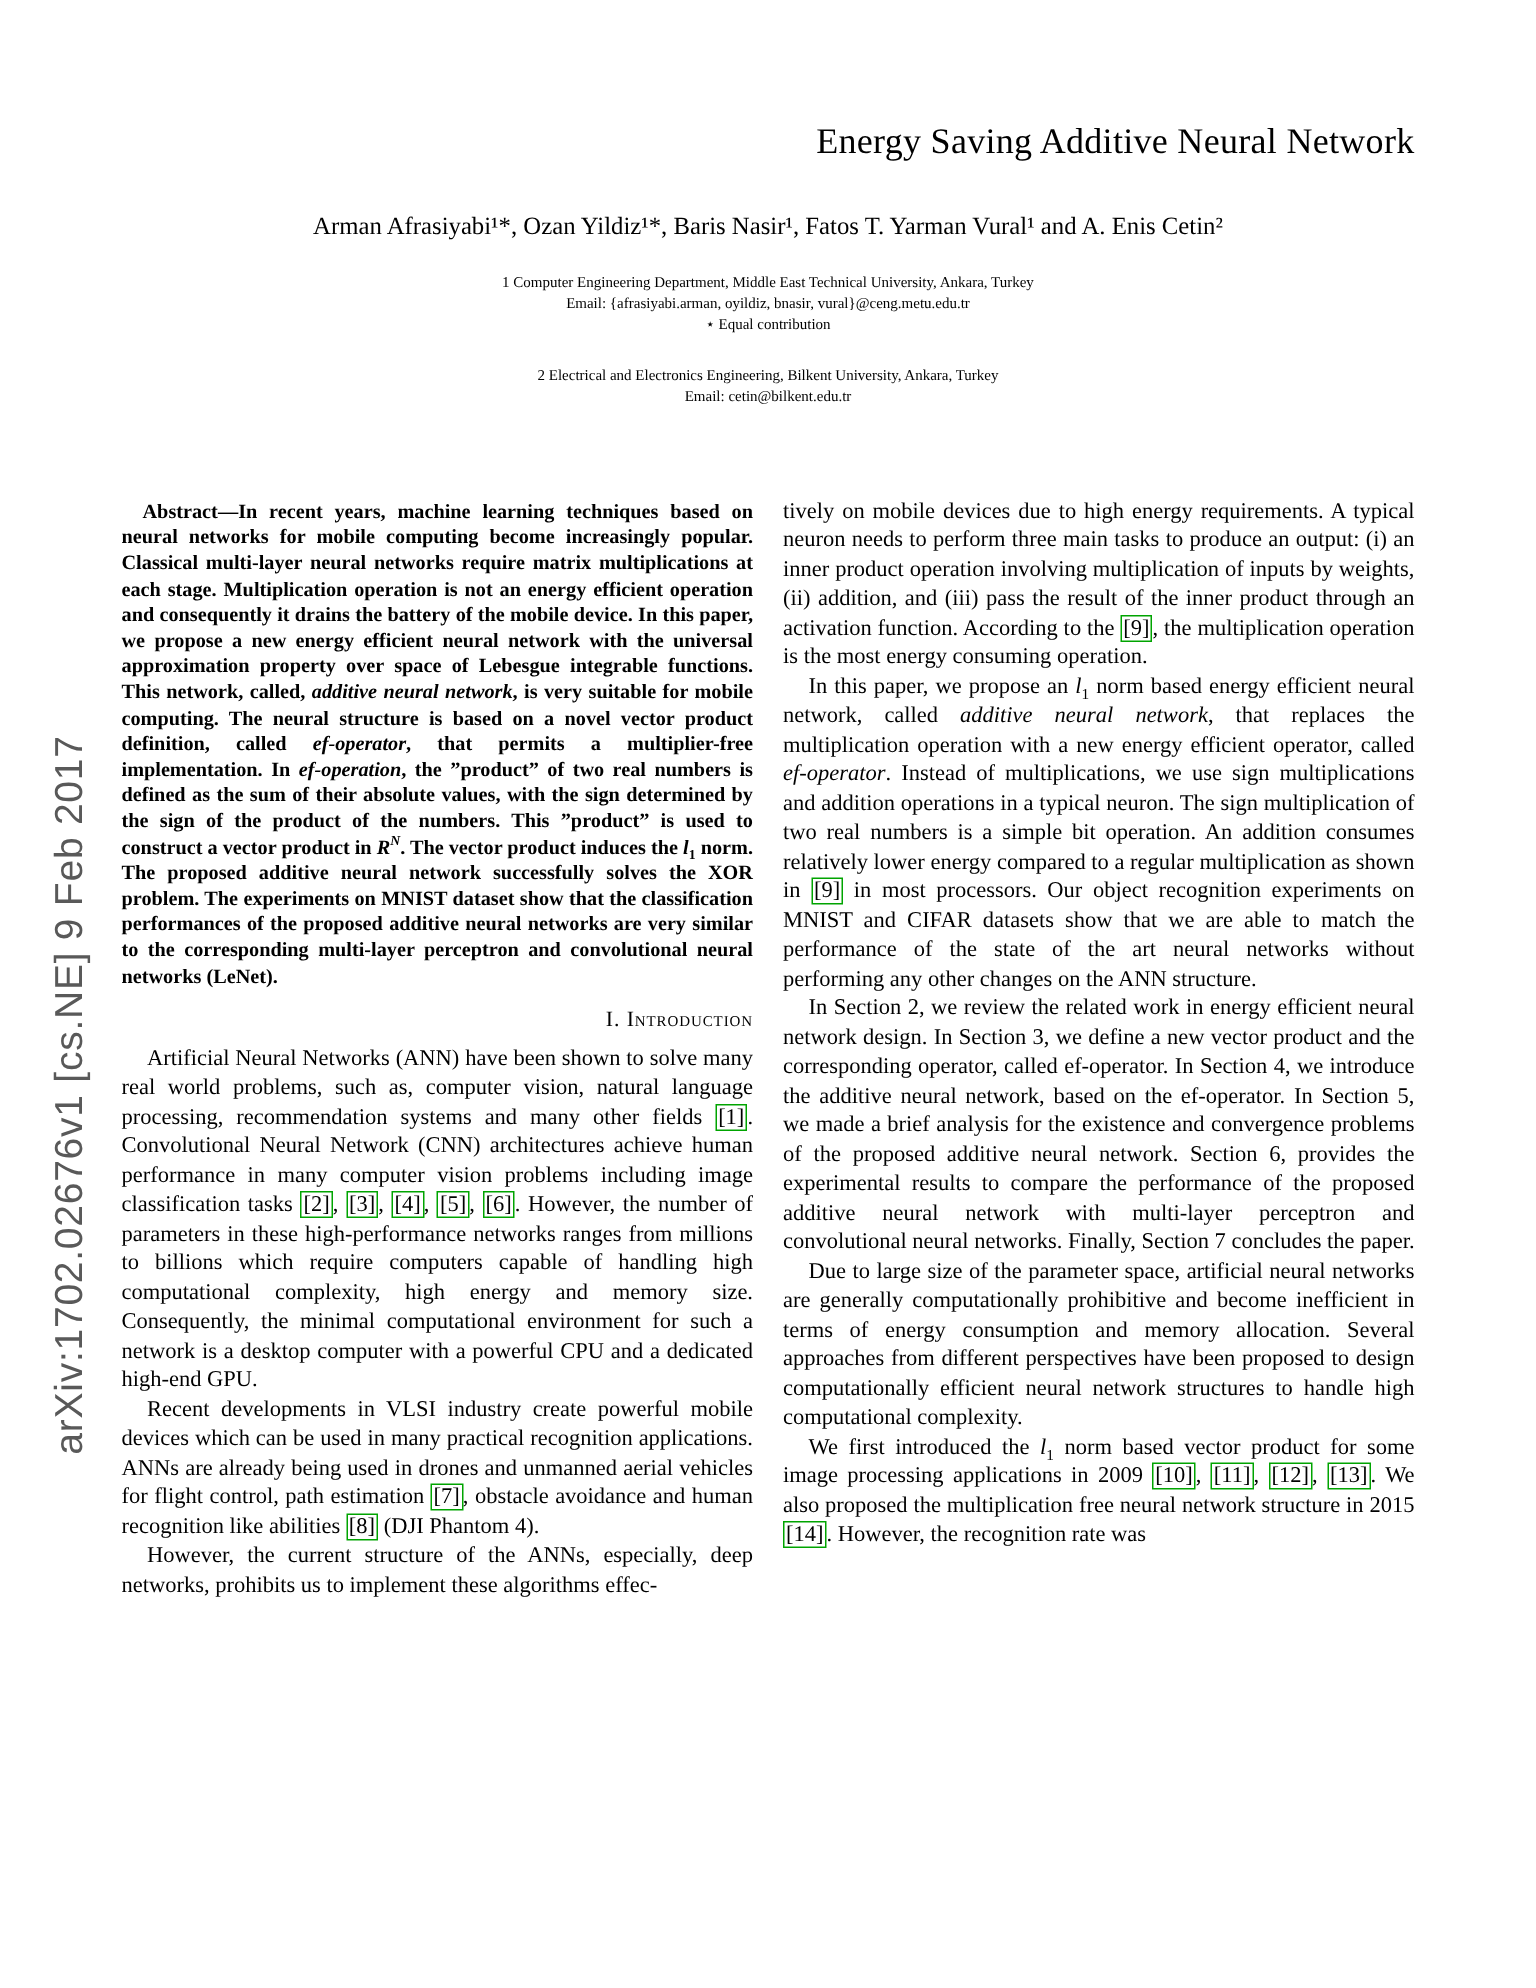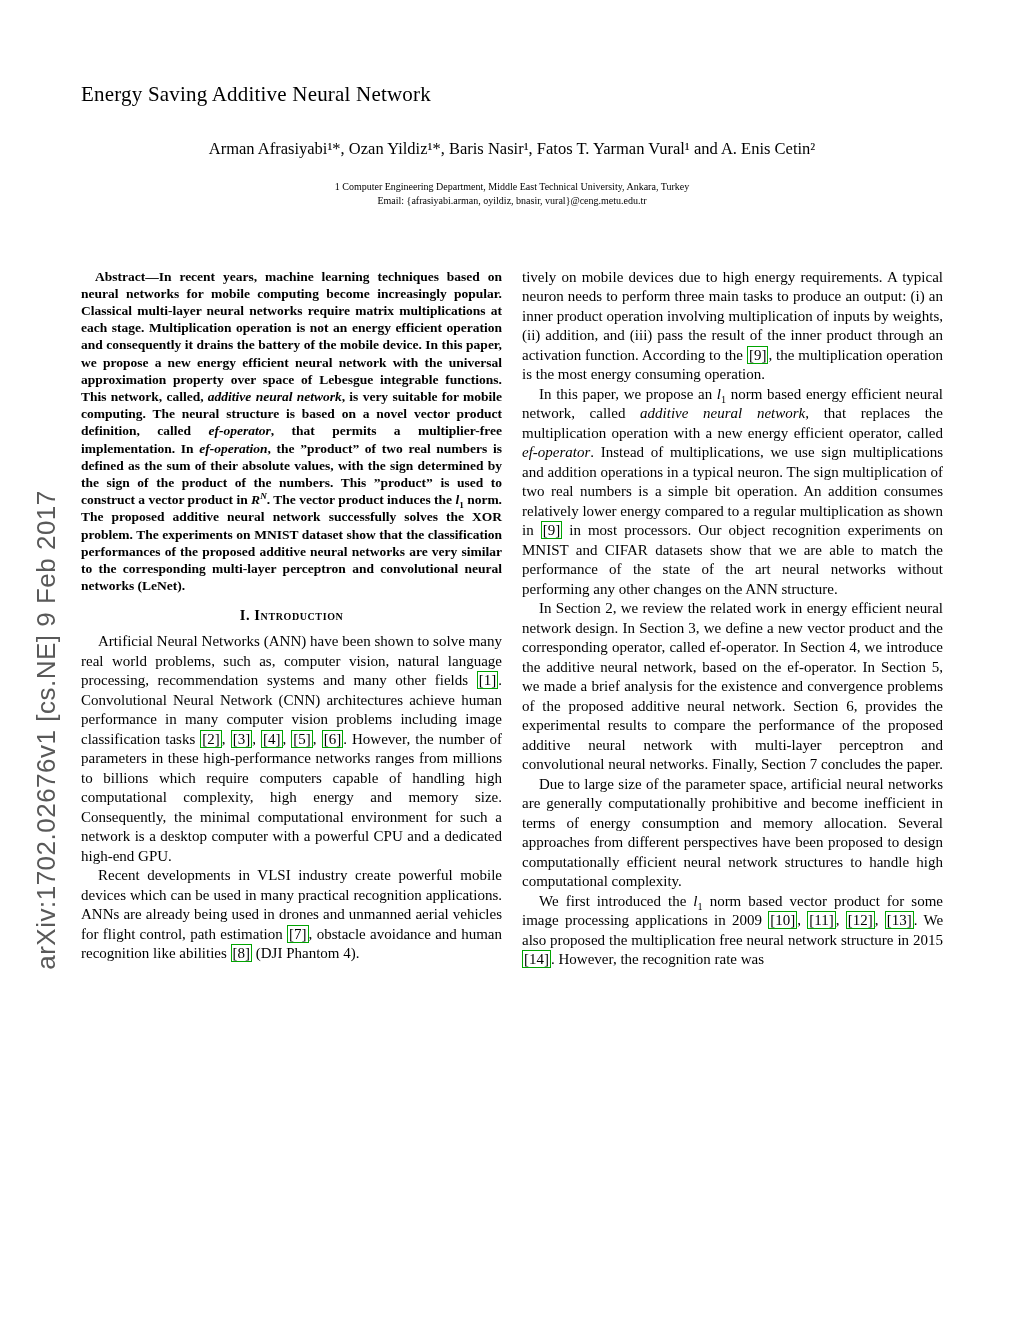--- a/index.html
+++ b/index.html
@@ -22,22 +22,22 @@
     font-family: "Liberation Sans", sans-serif;
     font-size: 26px;
     letter-spacing: 0.5px;
     color: #595959;
   }
 
   .content { padding: 0 81px; }
 
   h1.title {
     margin: 82px 0 0 0;
-    text-align: left;
-    font-size: 21px;
+    text-align: right;
+    font-size: 24px;
     font-weight: normal;
     letter-spacing: 0.2px;
   }
   .authors {
     margin-top: 32px;
     text-align: center;
     font-size: 16.5px;
   }
   .affil {
     margin-top: 21px;
@@ -56,23 +56,23 @@
   p.abstract {
     margin: 0 0 4px 0;
     font-size: 13.5px;
     font-weight: bold;
     line-height: 1.275;
     text-align: justify;
     text-indent: 14px;
   }
   h2.section-heading {
     margin: 13px 0 8px 0;
-    text-align: center;
+    text-align: right;
     font-size: 14.5px;
-    font-weight: bold;
+    font-weight: normal;
     font-variant: small-caps;
     letter-spacing: 0.6px;
   }
   p.para {
     margin: 0;
     font-size: 15px;
     line-height: 1.3;
     text-align: justify;
   }
   p.para.indent { text-indent: 17px; }
@@ -97,29 +97,35 @@
 
   <div class="content">
 
     <h1 class="title">Energy Saving Additive Neural Network</h1>
 
     <div class="authors">Arman Afrasiyabi¹*, Ozan Yildiz¹*, Baris Nasir¹, Fatos T. Yarman Vural¹ and A. Enis Cetin²</div>
 
     <div class="affil">
       <div>1 Computer Engineering Department, Middle East Technical University, Ankara, Turkey</div>
       <div>Email: {afrasiyabi.arman, oyildiz, bnasir, vural}@ceng.metu.edu.tr</div>
+      <div>⋆ Equal contribution</div>
     </div>
 
+    <div class="affil">
+      <div>2 Electrical and Electronics Engineering, Bilkent University, Ankara, Turkey</div>
+      <div>Email: cetin@bilkent.edu.tr</div>
+    </div>
 
     <div class="columns">
       <div class="col" id="col-left">
           <p class="abstract"><span class="bold-italic">Abstract</span><span>—In recent years, machine learning techniques based on neural networks for mobile computing become increasingly popular. Classical multi-layer neural networks require matrix multiplications at each stage. Multiplication operation is not an energy efficient operation and consequently it drains the battery of the mobile device. In this paper, we propose a new energy efficient neural network with the universal approximation property over space of Lebesgue integrable functions. This network, called, </span><span class="italic">additive neural network</span><span>, is very suitable for mobile computing. The neural structure is based on a novel vector product definition, called </span><span class="italic">ef-operator</span><span>, that permits a multiplier-free implementation. In </span><span class="italic">ef-operation</span><span>, the ”product” of two real numbers is defined as the sum of their absolute values, with the sign determined by the sign of the product of the numbers. This ”product” is used to construct a vector product in </span><span class="italic">R</span><span class="italic sup">N</span><span>. The vector product induces the </span><span class="italic">l</span><span class="sub">1</span><span> norm. The proposed additive neural network successfully solves the XOR problem. The experiments on MNIST dataset show that the classification performances of the proposed additive neural networks are very similar to the corresponding multi-layer perceptron and convolutional neural networks (LeNet).</span></p>
           <h2 class="section-heading">I. Introduction</h2>
           <p class="para indent"><span>Artificial Neural Networks (ANN) have been shown to solve many real world problems, such as, computer vision, natural language processing, recommendation systems and many other fields </span><span class="cite">[1]</span><span>. Convolutional Neural Network (CNN) architectures achieve human performance in many computer vision problems including image classification tasks </span><span class="cite">[2]</span><span>, </span><span class="cite">[3]</span><span>, </span><span class="cite">[4]</span><span>, </span><span class="cite">[5]</span><span>, </span><span class="cite">[6]</span><span>. However, the number of parameters in these high-performance networks ranges from millions to billions which require computers capable of handling high computational complexity, high energy and memory size. Consequently, the minimal computational environment for such a network is a desktop computer with a powerful CPU and a dedicated high-end GPU.</span></p>
           <p class="para indent"><span>Recent developments in VLSI industry create powerful mobile devices which can be used in many practical recognition applications. ANNs are already being used in drones and unmanned aerial vehicles for flight control, path estimation </span><span class="cite">[7]</span><span>, obstacle avoidance and human recognition like abilities </span><span class="cite">[8]</span><span> (DJI Phantom 4).</span></p>
+          <p class="para indent"><span>However, the current structure of the ANNs, especially, deep networks, prohibits us to implement these algorithms effec-</span></p>
         </div>
       <div class="col" id="col-right">
           <p class="para"><span>tively on mobile devices due to high energy requirements. A typical neuron needs to perform three main tasks to produce an output: (i) an inner product operation involving multiplication of inputs by weights, (ii) addition, and (iii) pass the result of the inner product through an activation function. According to the </span><span class="cite">[9]</span><span>, the multiplication operation is the most energy consuming operation.</span></p>
           <p class="para indent"><span>In this paper, we propose an </span><span class="italic">l</span><span class="sub">1</span><span> norm based energy efficient neural network, called </span><span class="italic">additive neural network</span><span>, that replaces the multiplication operation with a new energy efficient operator, called </span><span class="italic">ef-operator</span><span>. Instead of multiplications, we use sign multiplications and addition operations in a typical neuron. The sign multiplication of two real numbers is a simple bit operation. An addition consumes relatively lower energy compared to a regular multiplication as shown in </span><span class="cite">[9]</span><span> in most processors. Our object recognition experiments on MNIST and CIFAR datasets show that we are able to match the performance of the state of the art neural networks without performing any other changes on the ANN structure.</span></p>
           <p class="para indent"><span>In Section 2, we review the related work in energy efficient neural network design. In Section 3, we define a new vector product and the corresponding operator, called ef-operator. In Section 4, we introduce the additive neural network, based on the ef-operator. In Section 5, we made a brief analysis for the existence and convergence problems of the proposed additive neural network. Section 6, provides the experimental results to compare the performance of the proposed additive neural network with multi-layer perceptron and convolutional neural networks. Finally, Section 7 concludes the paper.</span></p>
           <p class="para indent"><span>Due to large size of the parameter space, artificial neural networks are generally computationally prohibitive and become inefficient in terms of energy consumption and memory allocation. Several approaches from different perspectives have been proposed to design computationally efficient neural network structures to handle high computational complexity.</span></p>
           <p class="para indent"><span>We first introduced the </span><span class="italic">l</span><span class="sub">1</span><span> norm based vector product for some image processing applications in 2009 </span><span class="cite">[10]</span><span>, </span><span class="cite">[11]</span><span>, </span><span class="cite">[12]</span><span>, </span><span class="cite">[13]</span><span>. We also proposed the multiplication free neural network structure in 2015 </span><span class="cite">[14]</span><span>. However, the recognition rate was</span></p>
         </div>
     </div>
 

